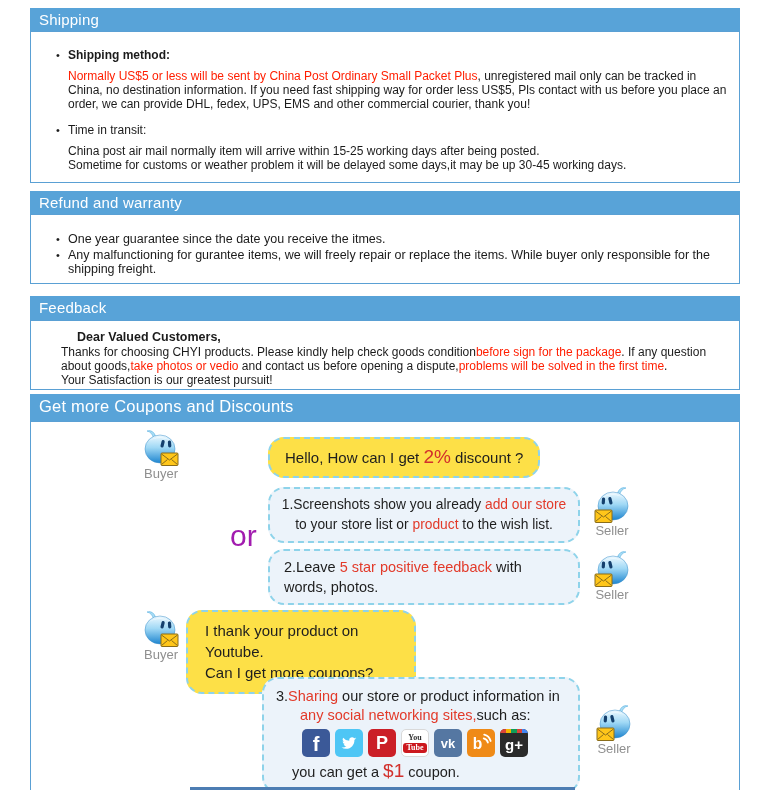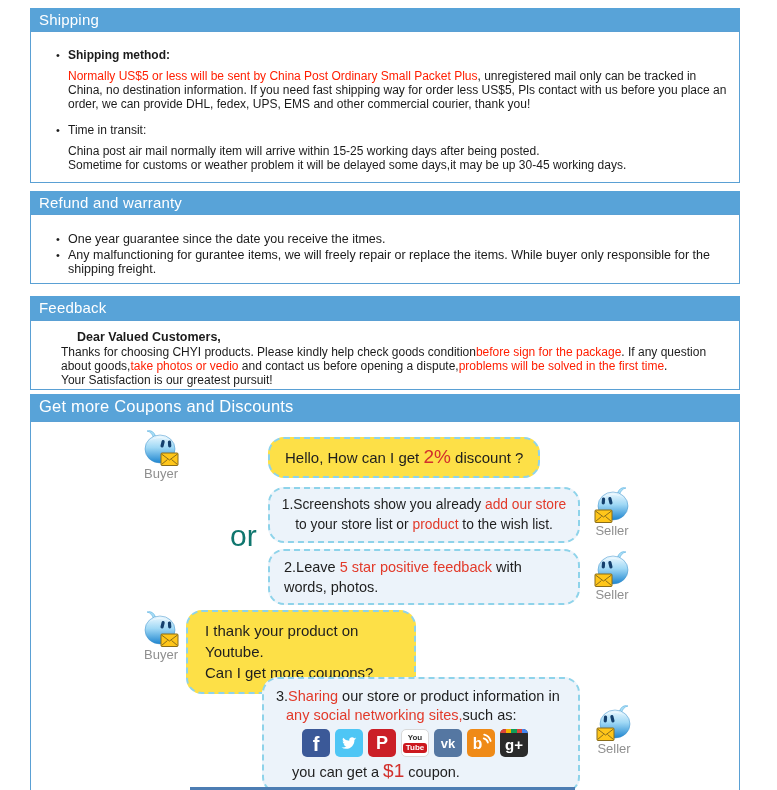--- a/index.html
+++ b/index.html
@@ -39,44 +39,44 @@
             background:#fde047; color:#1e1e1e; font-size:15px; }
   .tint { background:#ecf3fa; }
   .rd { color:#e23a2a; }
   .big-rd { color:#d2302c; font-size:19px; }
 
   #b1 { left:237px; top:15px; padding:7px 15px 8px 15px; white-space:nowrap; }
   #b2 { left:237px; top:65px; width:312px; padding:6px 8px; text-align:center; font-size:13.8px; line-height:20px; }
   #b3 { left:237px; top:127px; width:312px; padding:6px 14px; font-size:14.5px; line-height:20px; }
   #b4 { left:155px; top:188px; width:230px; padding:8px 0 9px 17px; line-height:21px; }
   #b5 { left:231px; top:255px; width:318px; padding:8px 8px 9px 12px; font-size:14.5px; line-height:19px; }
-  #b5 .l2 { margin-left:10px; }
+  #b5 .l2 { margin-left:24px; }
   #b5 .l3 { margin:4px 0 4px 26px; }
   #b5 .l4 { margin-left:16px; }
 
-  .or-word { position:absolute; left:199px; top:97px; font-size:30px; color:#0f766e; }
+  .or-word { position:absolute; left:199px; top:97px; font-size:30px; color:#a21caf; }
 
   .avatar { position:absolute; width:48px; text-align:center; }
   .avatar svg.av { display:block; margin:0 auto; width:44px; height:40px; }
   .avlabel { font-size:13px; color:#8f8f8f; margin-top:-3px; }
   #buyer1 { left:106px; top:7px; }
   #seller1 { left:557px; top:64px; }
   #seller2 { left:557px; top:128px; }
   #buyer2 { left:106px; top:188px; }
   #seller3 { left:559px; top:282px; }
 
   .social-row { display:flex; gap:5px; align-items:center; }
   .sic { width:28px; height:28px; border-radius:5px; display:flex; flex-direction:row;
          align-items:center; justify-content:center; color:#fff; font-weight:bold; overflow:hidden; }
   .sic.fb { background:#3b5998; font-size:20px; align-items:flex-end; }
   .sic.fb i { font-style:normal; line-height:26px; }
   .sic.tw { background:#4ec6f5; }
   .sic.pin { background:#cb1f27; font-size:18px; }
   .sic.pin i { font-style:normal; }
-  .sic.yt { background:#fff; border:1px solid #d9d9d9; flex-direction:column; gap:1px; }
+  .sic.yt { background:#fff; border:1px solid #d9d9d9; flex-direction:column; gap:1px;font-family:Liberation Serif, serif; }
   .yt-top { color:#333; font-size:8px; font-weight:bold; line-height:8px; }
   .yt-bot { background:#cc181e; color:#fff; font-size:8px; font-weight:bold; border-radius:3px; padding:1px 3px; line-height:8px; }
   .sic.vk { background:#5577a2; font-size:13px; }
   .sic.vk i { font-style:normal; }
   .sic.rss { background:#ef8a17; }
   .sic.gp { background:#2a2a2a; position:relative; font-size:15px; }
   .sic.gp i { font-style:normal; margin-top:2px; }
   .sic.gp::before { content:""; position:absolute; top:0; left:0; right:0; height:4px;
      background:linear-gradient(90deg,#db4437 0 20%, #f4b400 20% 40%, #0f9d58 40% 60%, #db4437 60% 80%, #4285f4 80% 100%); }
 

